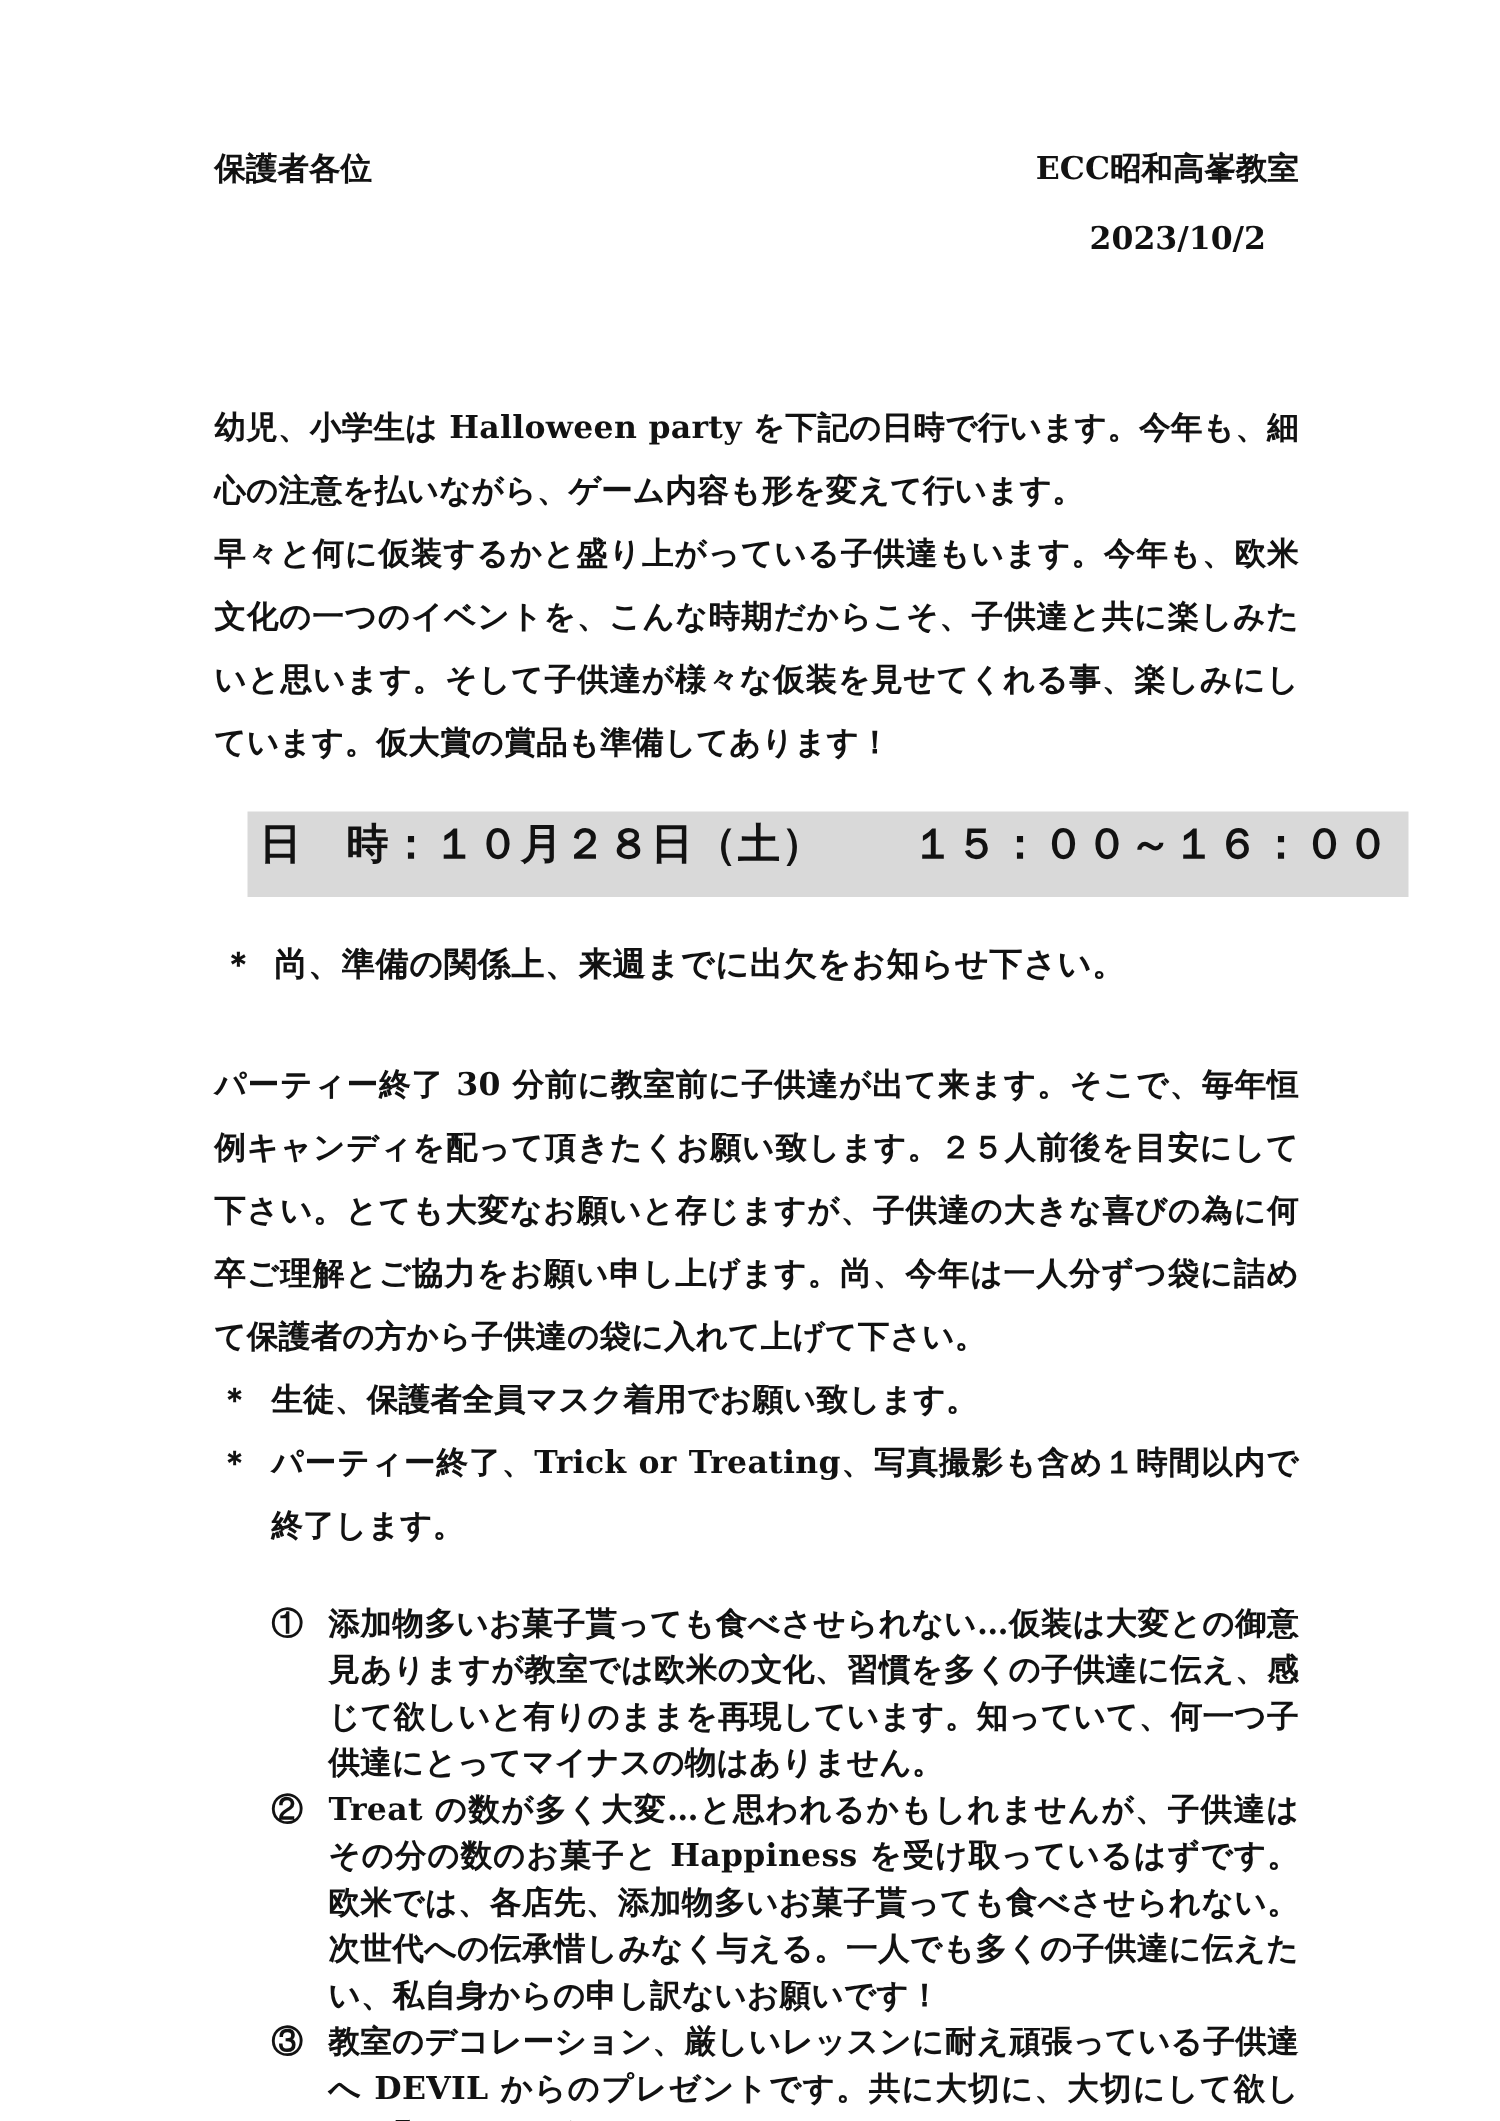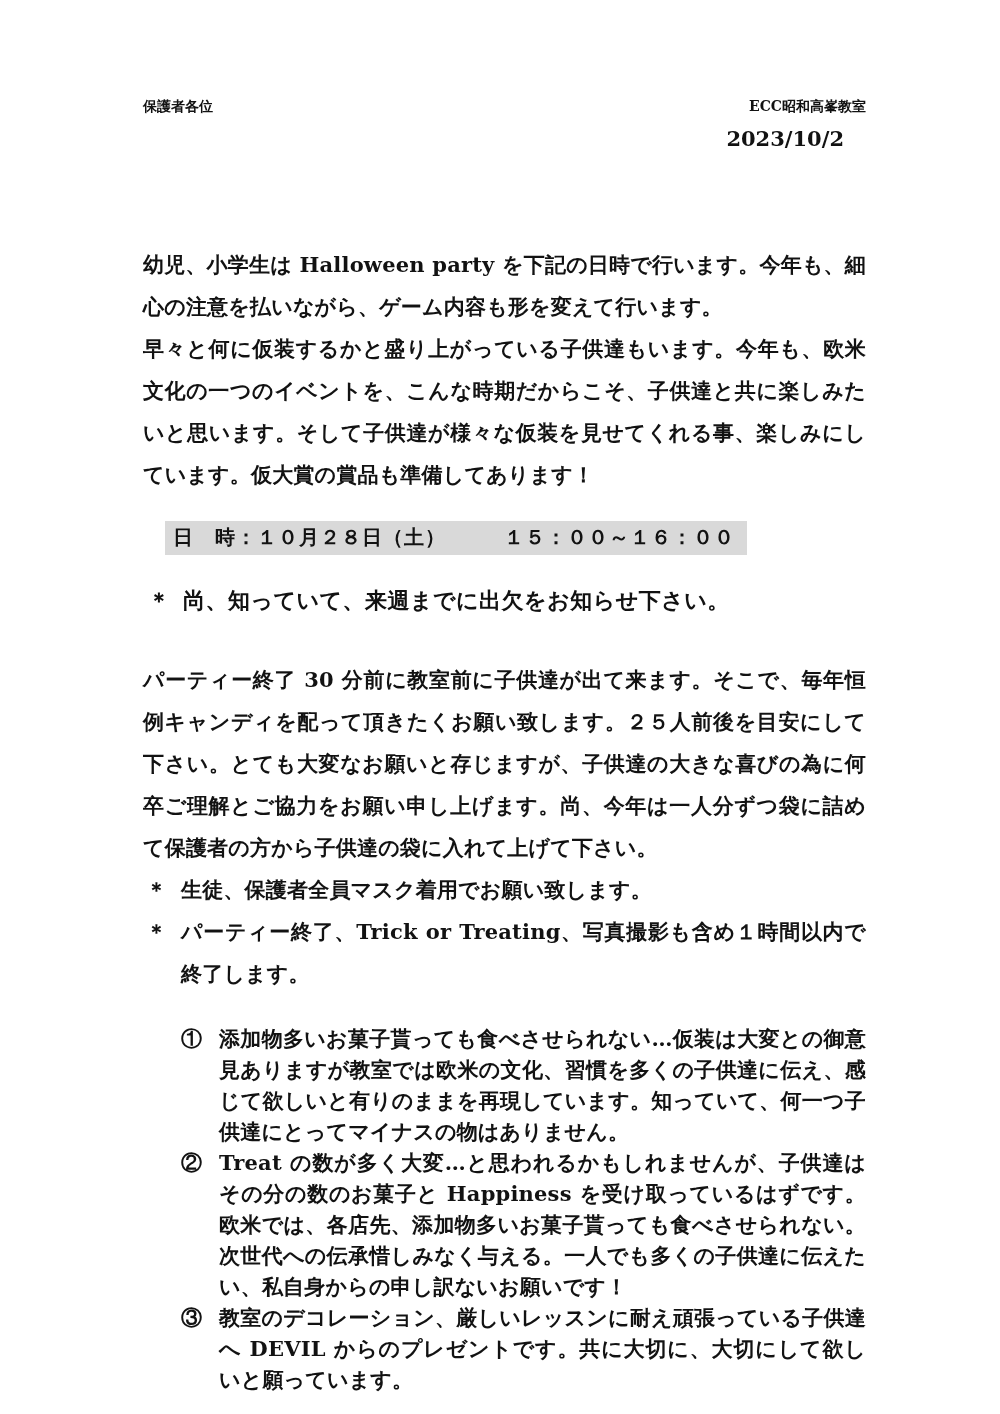--- a/index.html
+++ b/index.html
@@ -14,46 +14,46 @@
   .page {
     width: 1000px;
     height: 1414px;
     padding: 98px 134px 0 143px;
     position: relative;
   }
   .header-row {
     display: flex;
     justify-content: space-between;
     align-items: flex-start;
-    font-size: 14px;
+    font-size: 21px;
     font-weight: 600;
   }
   .date-row {
     text-align: right;
     padding-right: 22px;
-    margin-top: 10px;
+    margin-top: 20px;
     font-size: 21px;
     font-weight: 600;
   }
   .body-text {
     font-size: 21px;
     line-height: 42px;
     font-weight: 600;
     text-align: justify;
     letter-spacing: 0.2px;
   }
   .intro { margin-top: 93px; white-space: pre-line; }
   .schedule-line { margin-top: 25px; margin-left: 22px; }
   .schedule-highlight {
     display: inline-flex;
     align-items: baseline;
     gap: 58px;
     background: #d9d9d9;
-    padding: 3px 12px 4px 8px;
-    font-size: 20px;
+    padding: 3px 12px 16px 8px;
+    font-size: 28px;
     font-weight: 600;
     letter-spacing: 1px;
     white-space: nowrap;
   }
   .rsvp-row {
     margin-top: 30px;
     display: flex;
     font-size: 22px;
     font-weight: 700;
     line-height: 30px;
@@ -101,21 +101,21 @@
 
   <div class="schedule-line">
     <span class="schedule-highlight" style="background: rgb(217, 217, 217);">
       <span>日　時：１０月２８日（土）</span>
       <span>１５：００～１６：００</span>
     </span>
   </div>
 
   <div class="rsvp-row">
     <span class="marker">＊</span>
-    <span>尚、知っていて、来週までに出欠をお知らせ下さい。</span>
+    <span>尚、準備の関係上、来週までに出欠をお知らせ下さい。</span>
   </div>
 
   <div class="candy-block">
     <div class="body-text">パーティー終了 30 分前に教室前に子供達が出て来ます。そこで、毎年恒例キャンディを配って頂きたくお願い致します。２５人前後を目安にして下さい。とても大変なお願いと存じますが、子供達の大きな喜びの為に何卒ご理解とご協力をお願い申し上げます。尚、今年は一人分ずつ袋に詰めて保護者の方から子供達の袋に入れて上げて下さい。</div>
 
     <div class="body-text note-row">
       <span class="marker">＊</span>
       <span>生徒、保護者全員マスク着用でお願い致します。</span>
     </div>
 

